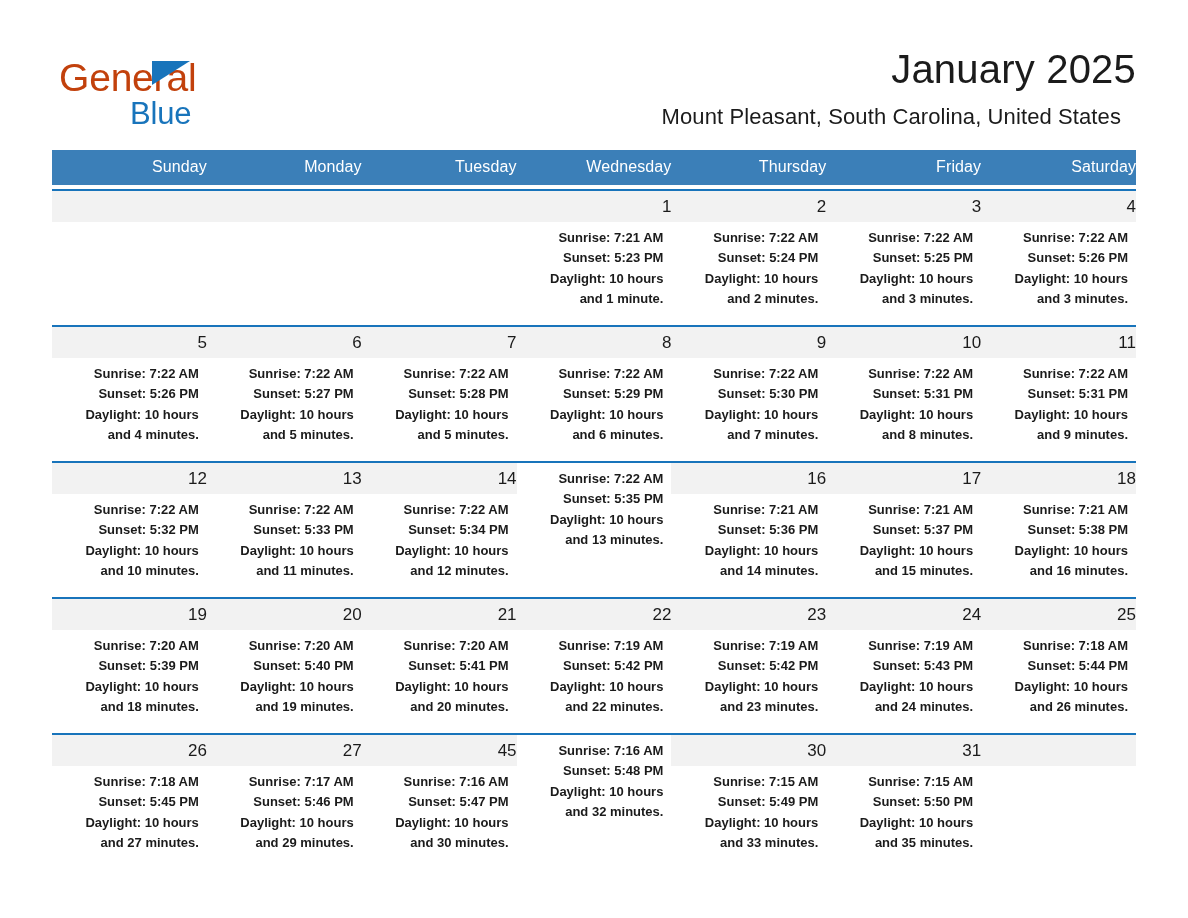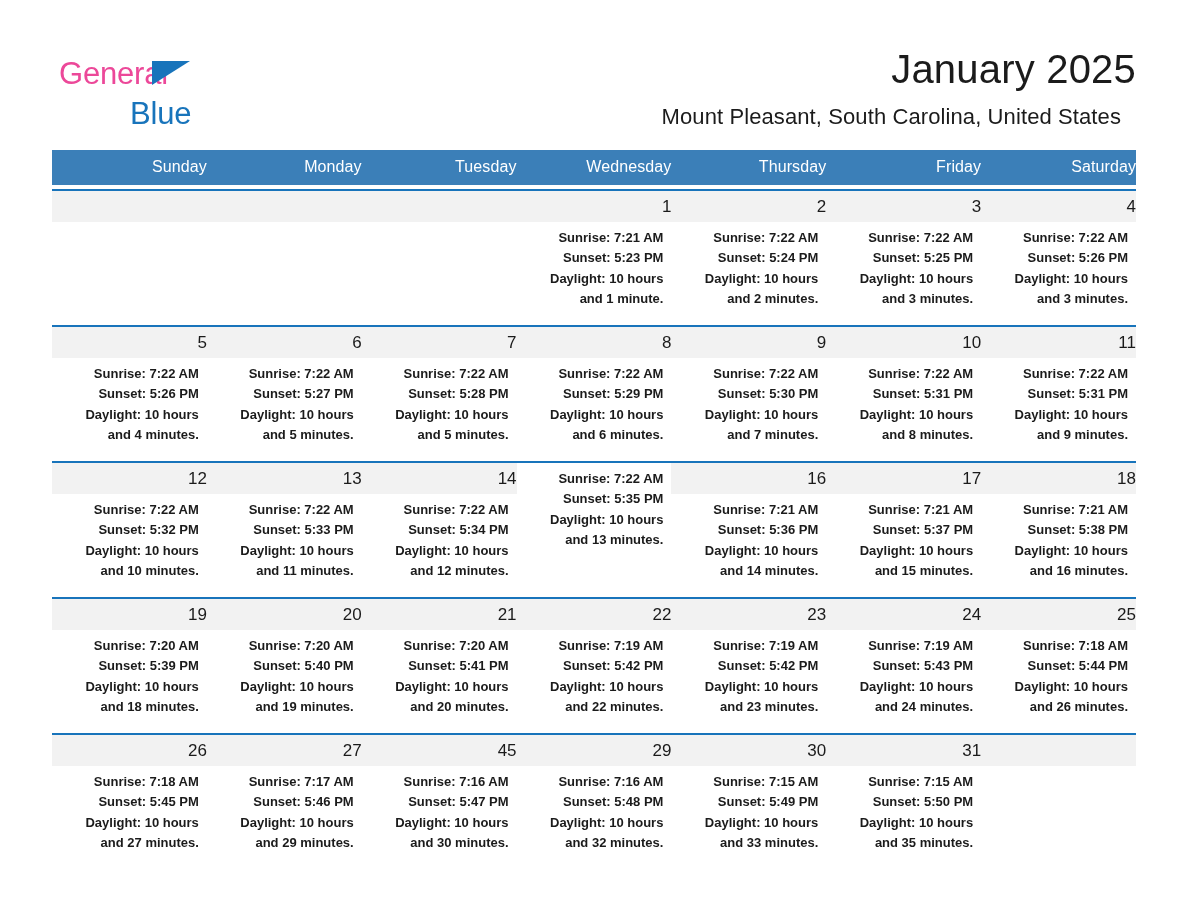--- a/index.html
+++ b/index.html
@@ -33,23 +33,23 @@
   .brand {
     position: relative;
     width: 200px;
     height: 74px;
     flex: none;
   }
   .brand-general {
     position: absolute;
     left: 7px;
     top: 12px;
-    font-size: 31px;
+    font-size: 39px;
     letter-spacing: -0.2px;
-    color: #ec4899;
+    color: #c2410c;
     font-family: "Liberation Sans", sans-serif;
   }
   .brand-tri {
     position: absolute;
     left: 100px;
     top: 17px;
     width: 0;
     height: 0;
     border-left: 38px solid #1874bb;
     border-bottom: 24px solid transparent;
@@ -349,21 +349,20 @@
 Sunset: 5:46 PM
 Daylight: 10 hours and 29 minutes.</div>
           </div>
           <div class="cell">
             <span class="daynum">45</span>
             <div class="info">Sunrise: 7:16 AM
 Sunset: 5:47 PM
 Daylight: 10 hours and 30 minutes.</div>
           </div>
           <div class="cell">
-            <span class="daynum">29</span>
             <div class="info">Sunrise: 7:16 AM
 Sunset: 5:48 PM
 Daylight: 10 hours and 32 minutes.</div>
           </div>
           <div class="cell">
             <span class="daynum">30</span>
             <div class="info">Sunrise: 7:15 AM
 Sunset: 5:49 PM
 Daylight: 10 hours and 33 minutes.</div>
           </div>

